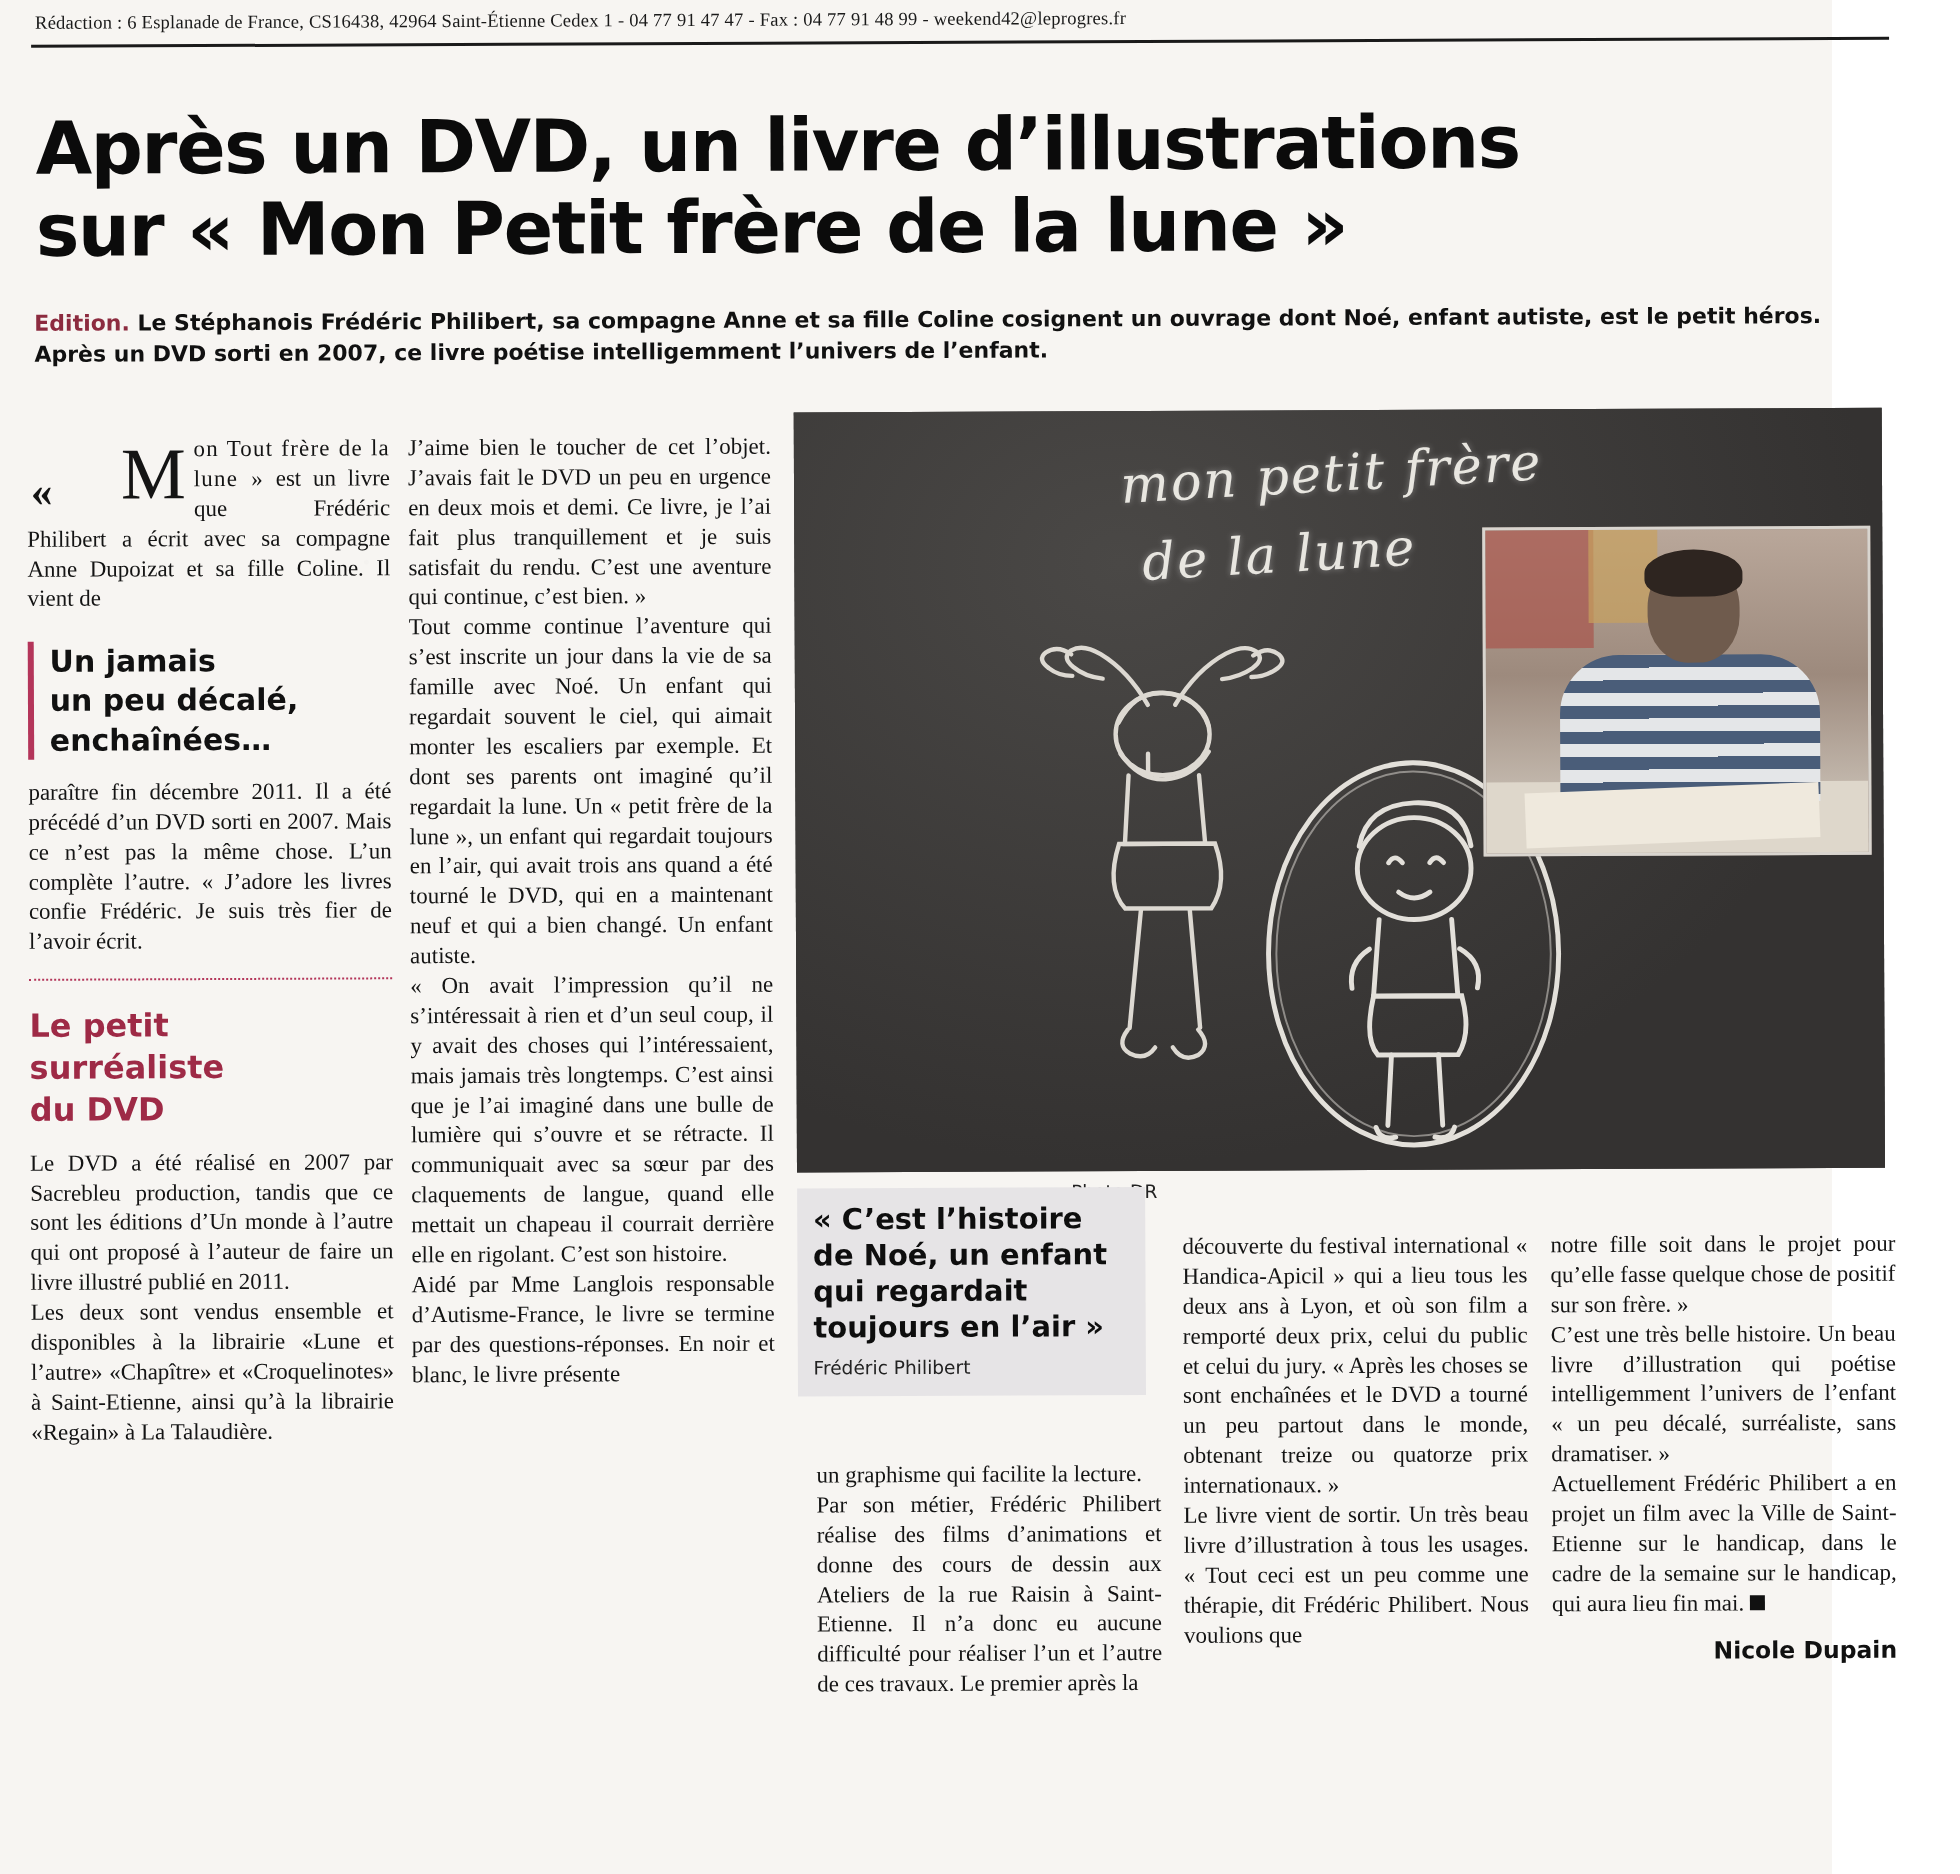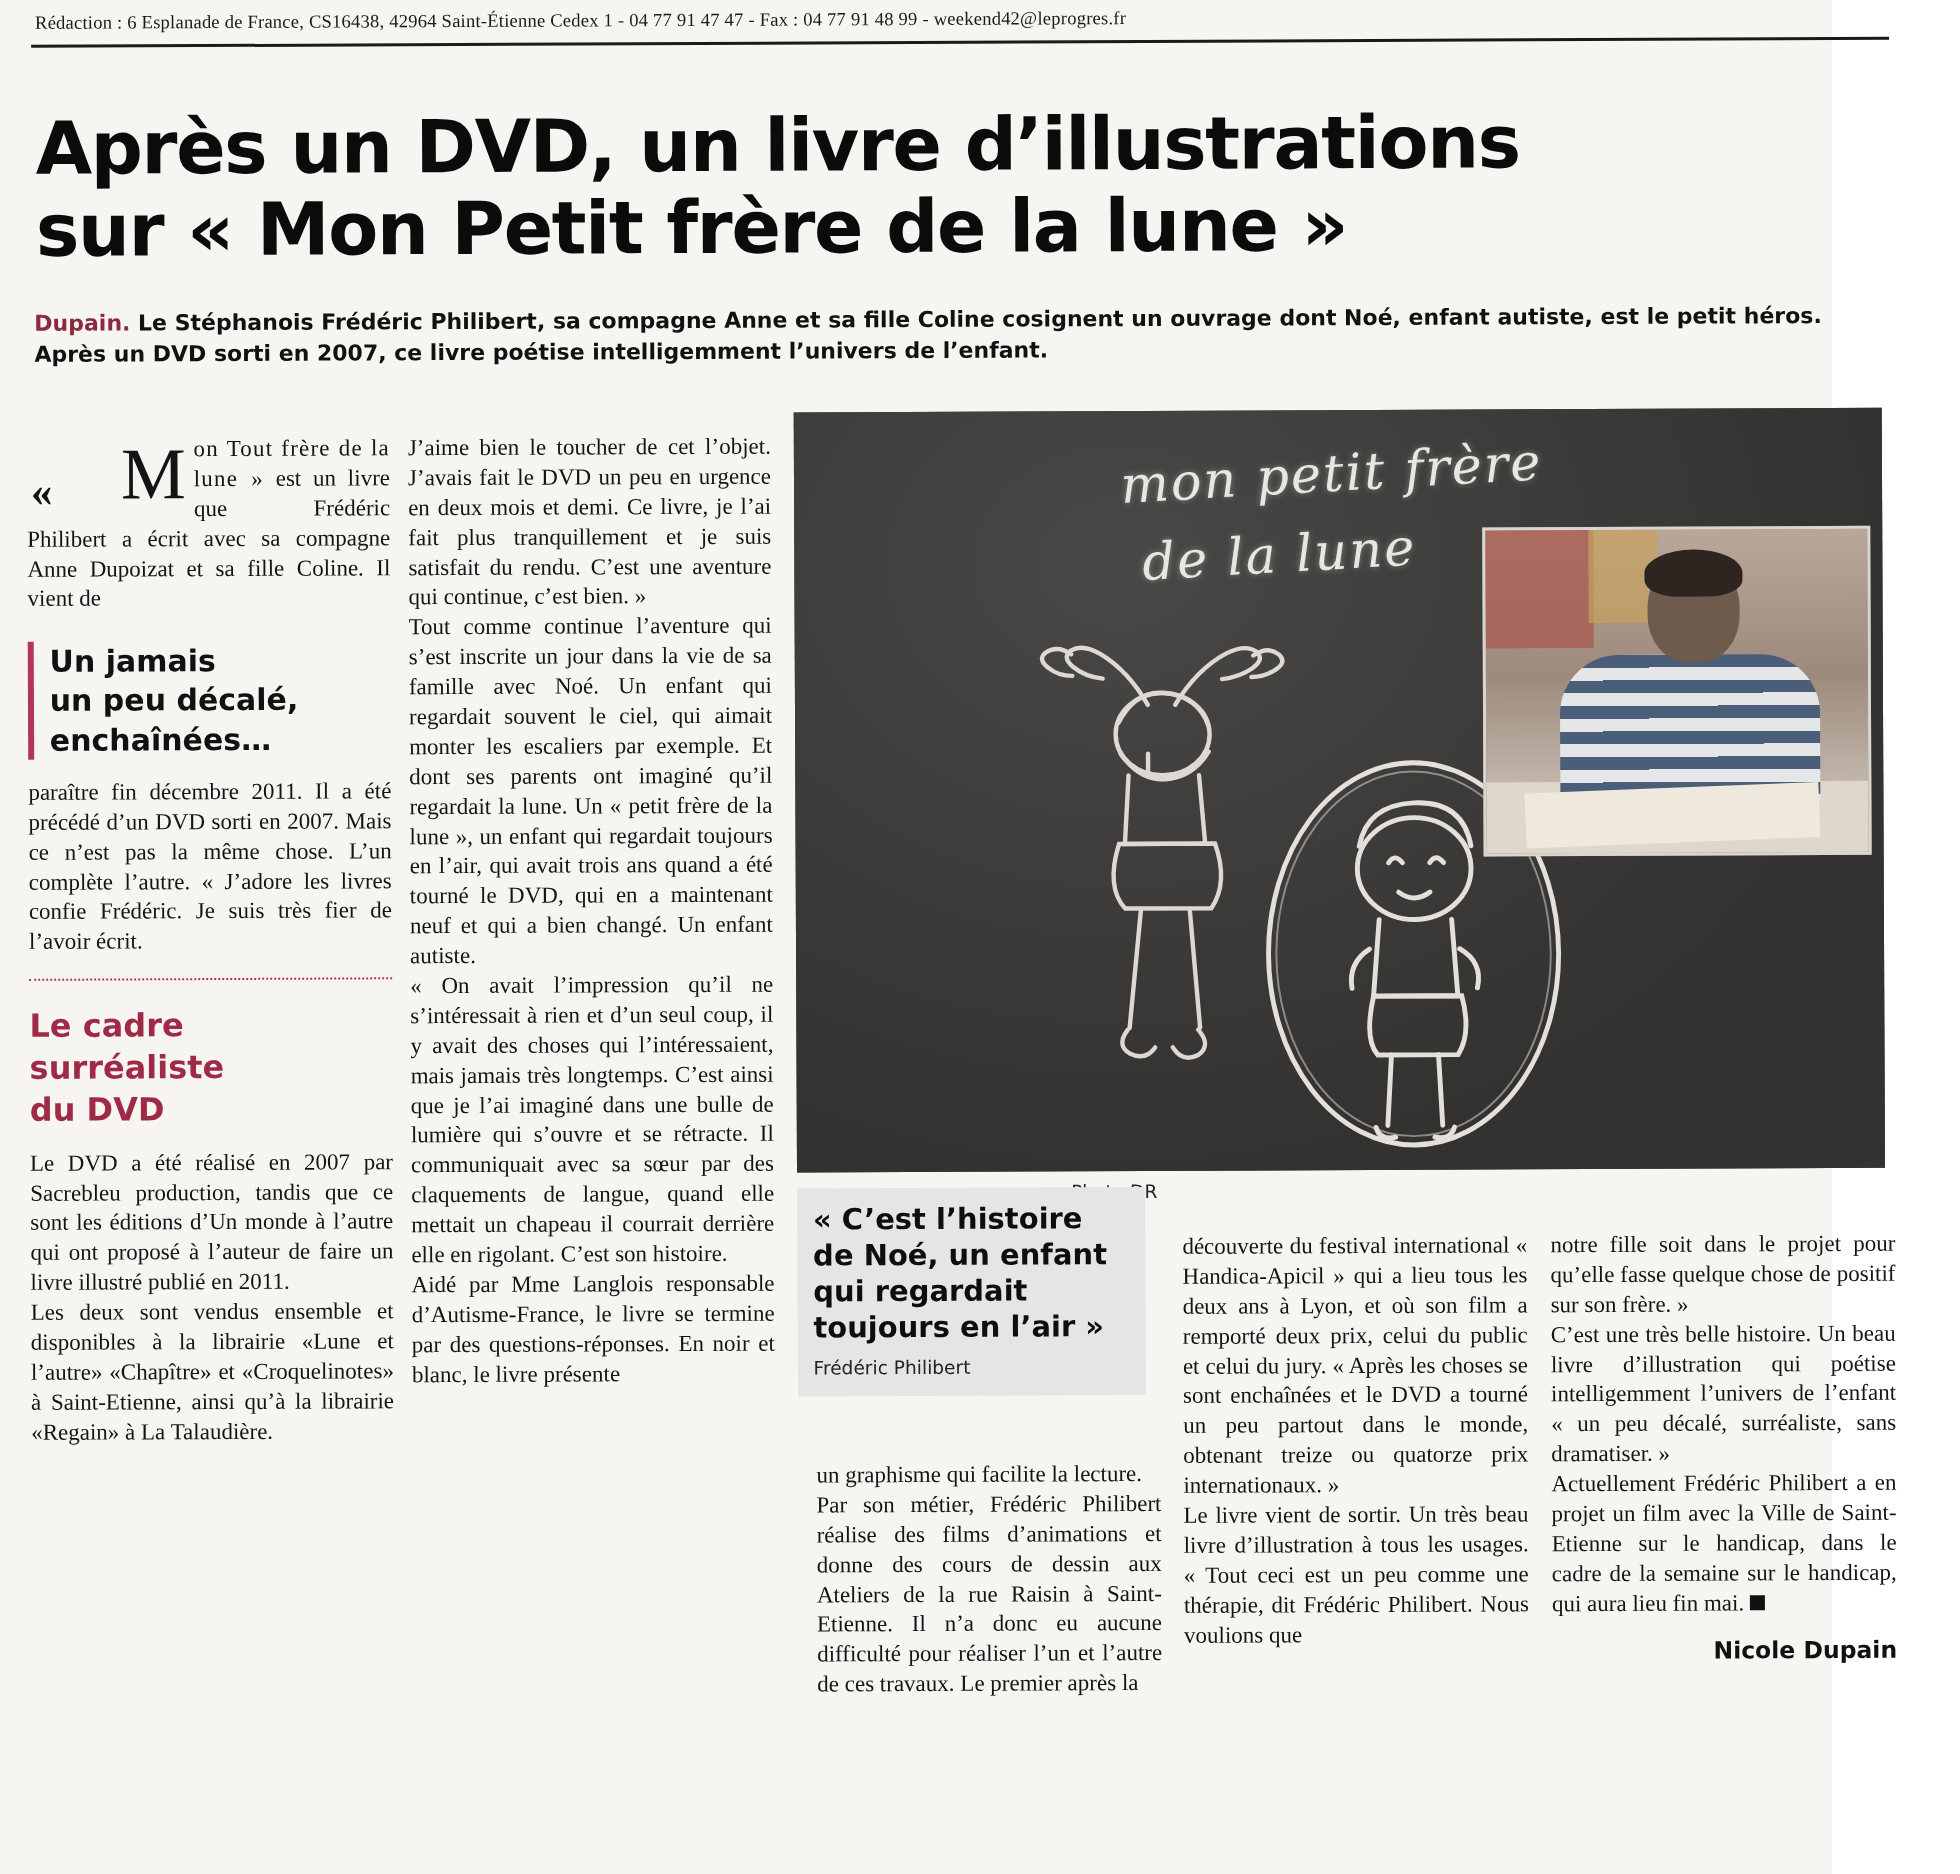--- a/index.html
+++ b/index.html
@@ -328,42 +328,42 @@
 
   <div class="masthead">Rédaction : 6 Esplanade de France, CS16438, 42964 Saint-Étienne Cedex 1 - 04 77 91 47 47 - Fax : 04 77 91 48 99 - weekend42@leprogres.fr</div>
   <div class="masthead-rule"></div>
 
   <h1 class="headline">
     <span>Après un DVD, un livre d’illustrations</span><br>
     <span>sur « Mon Petit frère de la lune »</span>
   </h1>
 
   <div class="standfirst">
-    <span class="kicker">Dupain.</span><span> Le Stéphanois Frédéric Philibert, sa compagne Anne et sa fille Coline cosignent un ouvrage dont Noé, enfant autiste, est le petit héros. Après un DVD sorti en 2007, ce livre poétise intelligemment l’univers de l’enfant.</span>
+    <span class="kicker">Edition.</span><span> Le Stéphanois Frédéric Philibert, sa compagne Anne et sa fille Coline cosignent un ouvrage dont Noé, enfant autiste, est le petit héros. Après un DVD sorti en 2007, ce livre poétise intelligemment l’univers de l’enfant.</span>
   </div>
 
   <div class="col" id="col1">
     <div class="dropcap-wrap">
       <span class="guillemet">«</span>
       <span class="dropcap">M</span>
       <span class="lead-text"><span class="sc">on Tout frère de la lune »</span><span> est un livre que Frédéric Philibert a écrit avec sa compagne Anne Dupoizat et sa fille Coline. Il vient de</span></span>
     </div>
 
     <div class="subhead">
       <span>Un jamais</span><br>
       <span>un peu décalé,</span><br>
       <span>enchaînées…</span>
     </div>
 
     <p>paraître fin décembre 2011. Il a été précédé d’un DVD sorti en 2007. Mais ce n’est pas la même chose. L’un complète l’autre. « J’adore les livres confie Frédéric. Je suis très fier de l’avoir écrit.</p>
 
     <div class="dotted-rule"></div>
 
     <div class="subhead red">
-      <span>Le cadre</span><br>
+      <span>Le petit</span><br>
       <span>surréaliste</span><br>
       <span>du DVD</span>
     </div>
 
     <p>Le DVD a été réalisé en 2007 par Sacrebleu production, tandis que ce sont les éditions d’Un monde à l’autre qui ont proposé à l’auteur de faire un livre illustré publié en 2011.</p>
     <p>Les deux sont vendus ensemble et disponibles à la librairie «Lune et l’autre» «Chapître» et «Croquelinotes» à Saint-Etienne, ainsi qu’à la librairie «Regain» à La Talaudière.</p>
   </div>
 
   <div class="col" id="col2">
     <p>J’aime bien le toucher de cet l’objet. J’avais fait le DVD un peu en urgence en deux mois et demi. Ce livre, je l’ai fait plus tranquillement et je suis satisfait du rendu. C’est une aventure qui continue, c’est bien. »</p>

